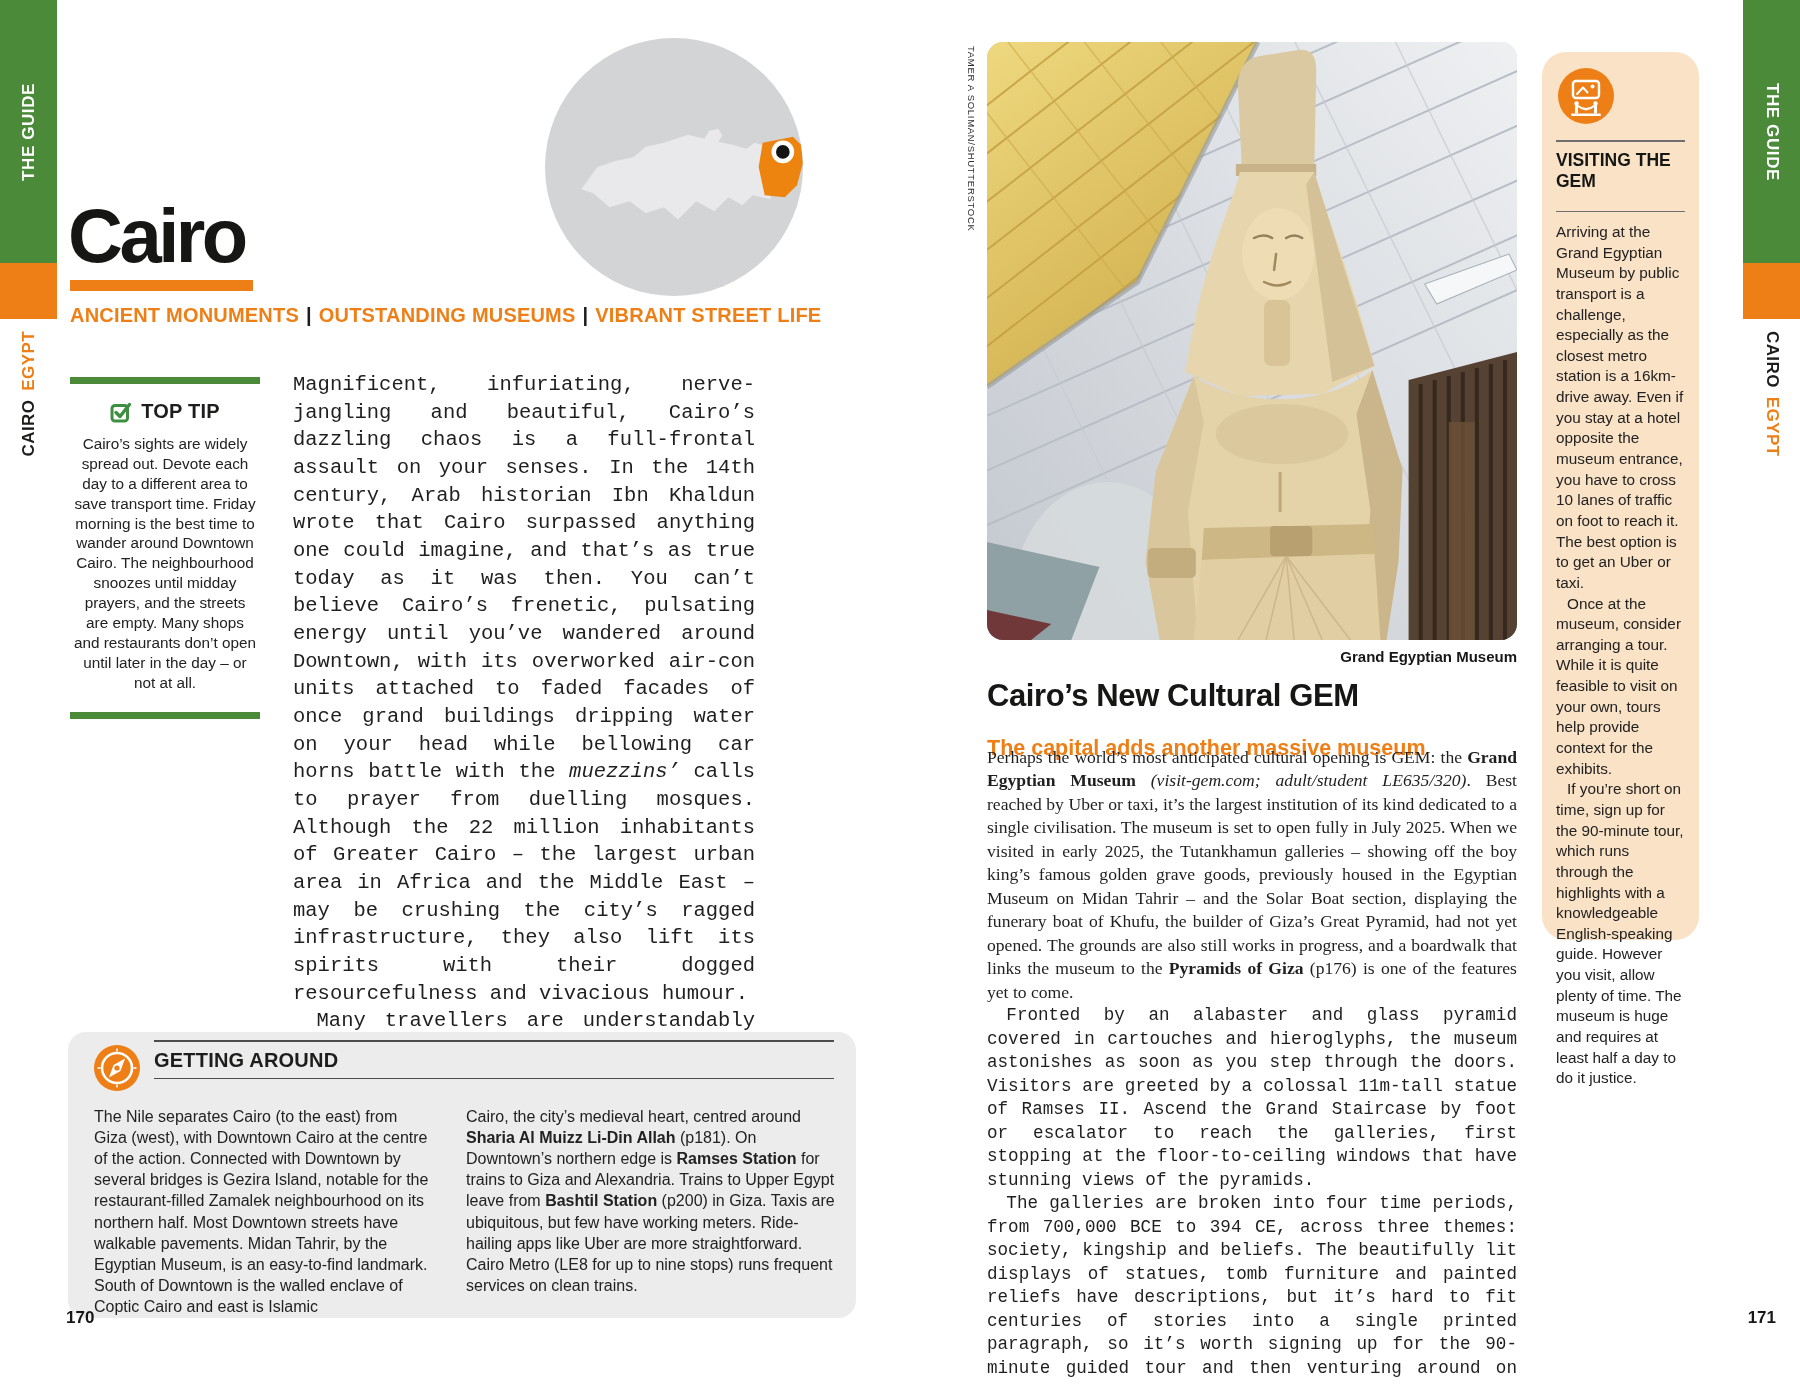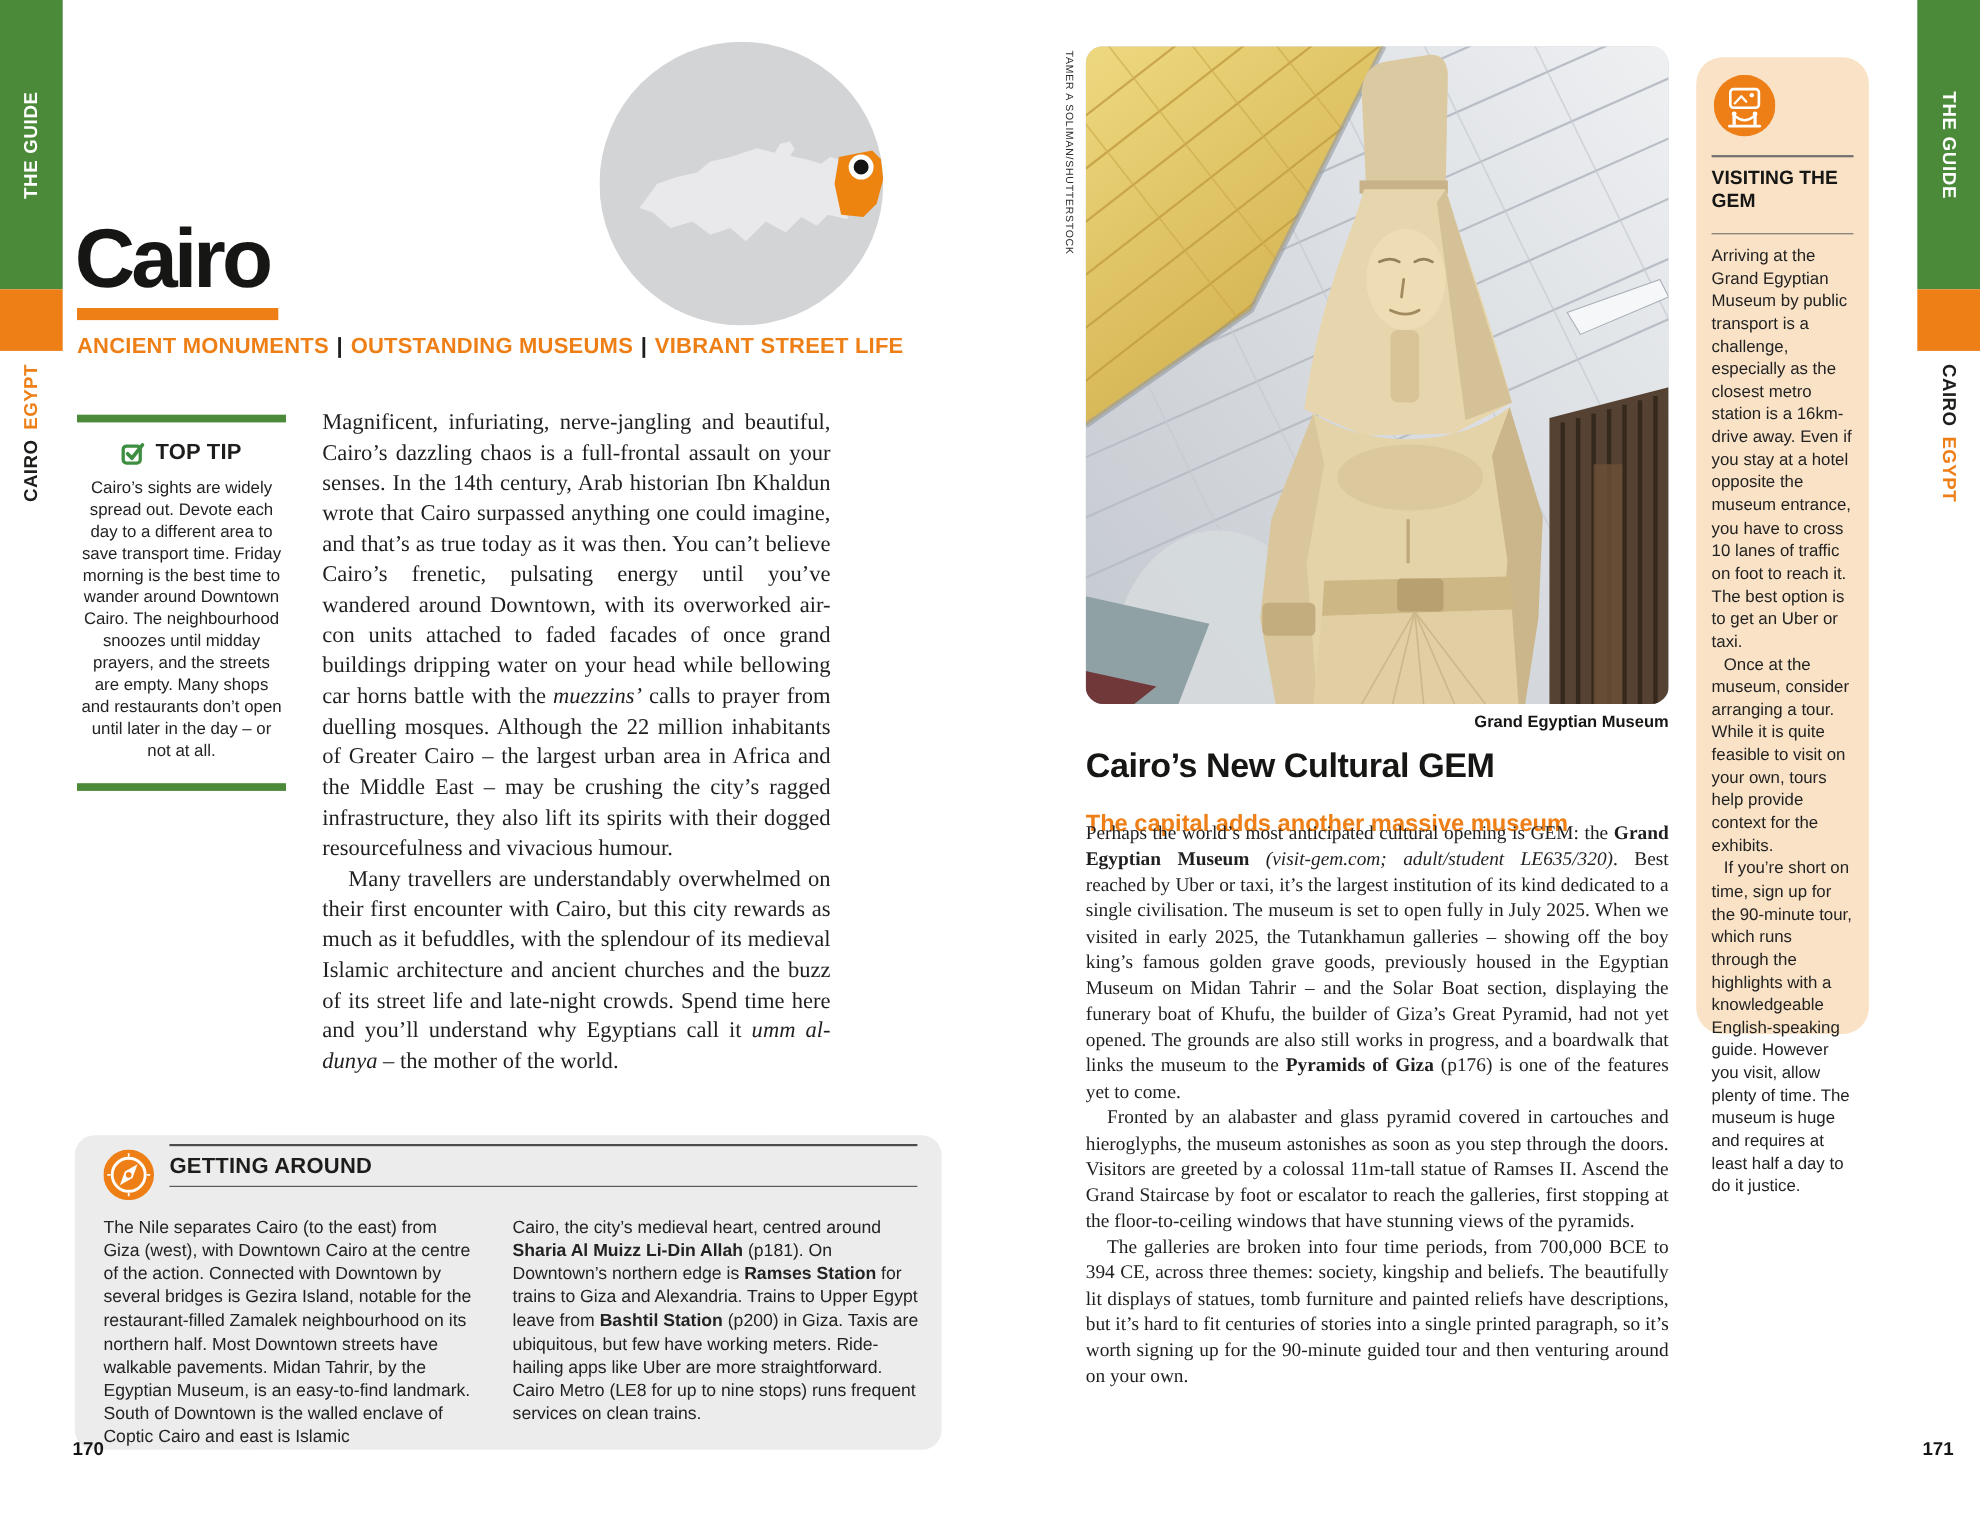--- a/index.html
+++ b/index.html
@@ -27,21 +27,21 @@
   .tagline .sep{color:#1d1d1b;padding:0 7px;font-weight:700;}
 
   
   .toptip{left:70px;top:377px;width:190px;border-top:7px solid #4a8a38;border-bottom:7px solid #4a8a38;padding:16px 2px 20px 2px;box-sizing:border-box;}
   .tt-head{display:flex;align-items:center;justify-content:center;gap:9px;}
   .tt-label{font-size:20px;font-weight:800;letter-spacing:.2px;}
   .tt-text{margin-top:11px;font-size:15.3px;line-height:1.3;text-align:center;color:#222;}
 
   
   .intro{left:293px;top:371px;width:462px;font-family:"Liberation Serif",serif;font-size:20.5px;line-height:1.35;color:#1f1f1f;text-align:justify;}
-  .intro p{margin:0;}
+  .intro p{margin:0;font-family:Liberation Mono, monospace;}
   .intro p.indent{text-indent:1.15em;}
   .b{font-weight:bold;} .i{font-style:italic;}
 
   
   .ga-box{left:68px;top:1032px;width:788px;height:286px;background:#ececec;border-radius:18px;}
   .ga-icon{position:absolute;left:26px;top:13px;width:46px;height:46px;}
   .ga-titlewrap{position:absolute;left:86px;right:22px;top:8px;}
   .ga-rule{height:1.5px;background:#4c4c4c;}
   .ga-title{font-size:20px;font-weight:800;padding:7px 0 6px 0;letter-spacing:.2px;}
   .ga-cols{position:absolute;left:26px;right:20px;top:74px;display:flex;gap:36px;font-size:16px;line-height:1.32;color:#222;}
@@ -54,21 +54,21 @@
 
   
   .credit{left:966px;top:46px;writing-mode:vertical-rl;font-size:9.5px;letter-spacing:.7px;color:#2c2c2c;}
   .photo{left:987px;top:42px;width:530px;height:598px;border-radius:16px;overflow:hidden;background:#d8dce0;}
   .photo svg{display:block;width:100%;height:100%;}
   .caption{left:987px;top:648px;width:530px;text-align:right;font-size:15px;font-weight:800;color:#161614;}
   .art-head{left:987px;top:678px;font-size:31px;font-weight:800;letter-spacing:-.4px;color:#161614;}
   .art-sub{left:987px;top:736px;font-size:21.5px;font-weight:800;color:#ee7f16;}
   .art-body{left:987px;top:746px;width:530px;font-family:"Liberation Serif",serif;font-size:17.6px;line-height:1.335;color:#1f1f1f;text-align:justify;}
   .art-body p{margin:0;}
-  .art-body p.indent{text-indent:1.1em;}
+  .art-body p.indent{text-indent:1.1em;font-family:Liberation Mono, monospace;}
 
   
   .gem-box{left:1542px;top:52px;width:157px;height:888px;background:#f9e2c6;border-radius:24px;box-sizing:border-box;padding:16px 14px;}
   .gem-icon{width:56px;height:56px;margin-left:2px;}
   .gem-rule{height:1.5px;background:#6f6f6f;margin-top:12px;}
   .gem-title{font-size:17.5px;font-weight:800;padding:8px 0 7px 0;color:#161614;}
   .gem-text{margin-top:10px;font-size:15.3px;line-height:1.35;color:#222;}
   .gem-text p{margin:0;}
   .gem-text p.indent{text-indent:11px;}
 

